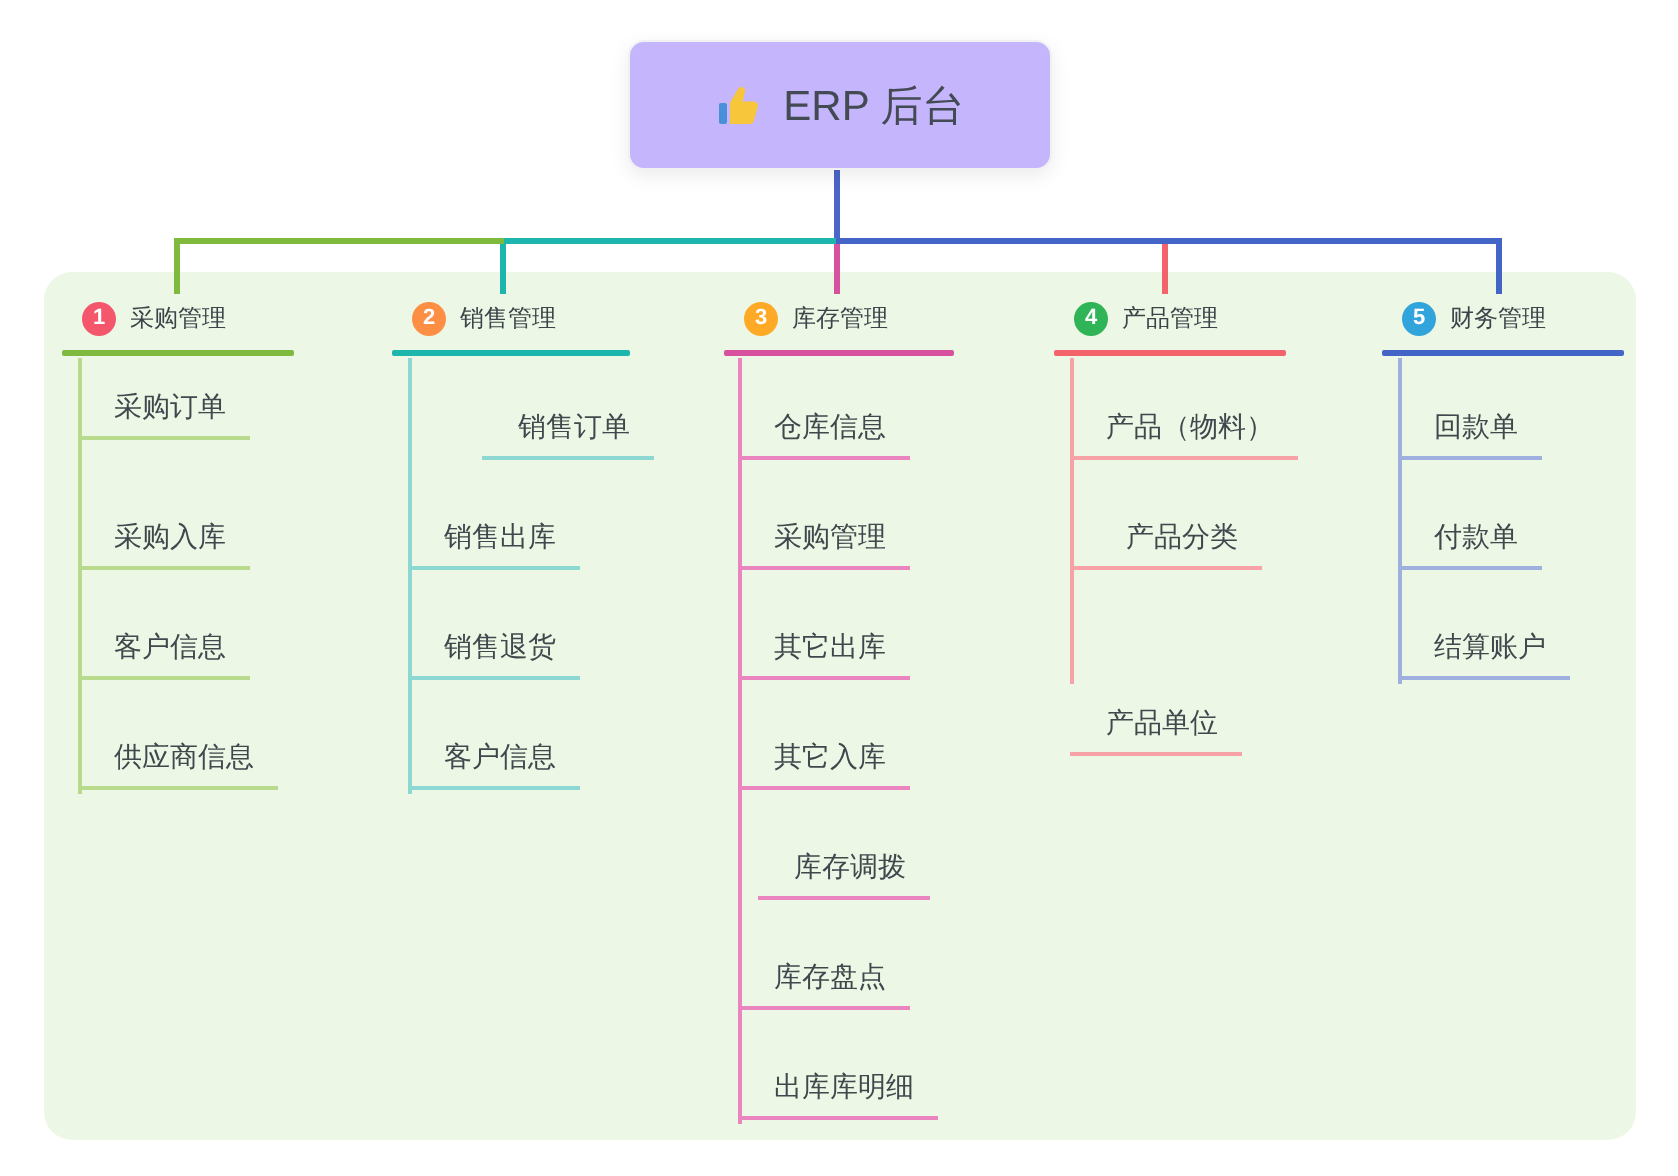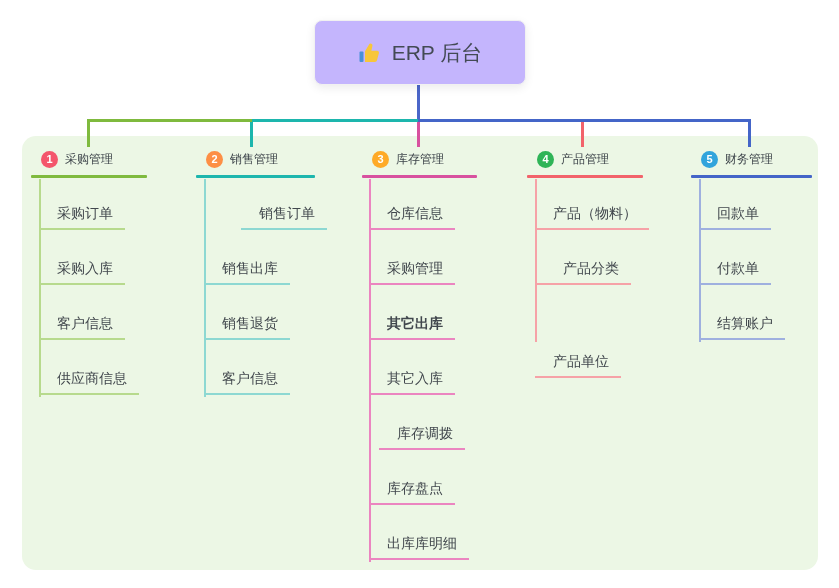--- a/index.html
+++ b/index.html
@@ -108,21 +108,21 @@
   </div>
   <div class="head-line" style="background: rgb(68, 101, 200);"></div>
 </div>
 
 <div class="abs child-vline" style="left: 39px; top: 179px; height: 218px; background: rgb(183, 218, 141);"></div>
 <div class="abs child-vline" style="left: 204px; top: 179px; height: 218px; background: rgb(141, 216, 210);"></div>
 <div class="abs child-vline" style="left: 369px; top: 179px; height: 383px; background: rgb(235, 133, 192);"></div>
 <div class="abs child-vline" style="left: 535px; top: 179px; height: 163px; background: rgb(246, 162, 167);"></div>
 <div class="abs child-vline" style="left: 699px; top: 179px; height: 163px; background: rgb(159, 176, 223);"></div>
 
-<div class="abs child" style="left: 39px; top: 202px; border-bottom-color: rgb(183, 218, 141);">
+<div class="abs child" style="left: 39px; top: 192px; border-bottom-color: rgb(183, 218, 141);">
   <span>采购订单</span></div>
 <div class="abs child" style="left: 39px; top: 257px; border-bottom-color: rgb(183, 218, 141);">
   <span>采购入库</span></div>
 <div class="abs child" style="left: 39px; top: 312px; border-bottom-color: rgb(183, 218, 141);">
   <span>客户信息</span></div>
 <div class="abs child" style="left: 39px; top: 367px; border-bottom-color: rgb(183, 218, 141);">
   <span>供应商信息</span></div>
 
 <div class="abs child" style="left: 204px; top: 202px; border-bottom-color: rgb(141, 216, 210); margin-left: 37px;">
   <span>销售订单</span></div>
@@ -130,21 +130,21 @@
   <span>销售出库</span></div>
 <div class="abs child" style="left: 204px; top: 312px; border-bottom-color: rgb(141, 216, 210);">
   <span>销售退货</span></div>
 <div class="abs child" style="left: 204px; top: 367px; border-bottom-color: rgb(141, 216, 210);">
   <span>客户信息</span></div>
 
 <div class="abs child" style="left: 369px; top: 202px; border-bottom-color: rgb(235, 133, 192);">
   <span>仓库信息</span></div>
 <div class="abs child" style="left: 369px; top: 257px; border-bottom-color: rgb(235, 133, 192);">
   <span>采购管理</span></div>
-<div class="abs child" style="left: 369px; top: 312px; border-bottom-color: rgb(235, 133, 192); font-weight: bold;">
+<div class="abs child" style="left: 369px; top: 312px; border-bottom-color: rgb(235, 133, 192);">
   <span>其它出库</span></div>
 <div class="abs child" style="left: 369px; top: 367px; border-bottom-color: rgb(235, 133, 192);">
   <span>其它入库</span></div>
 <div class="abs child" style="left: 379px; top: 422px; border-bottom-color: rgb(235, 133, 192);">
   <span>库存调拨</span></div>
 <div class="abs child" style="left: 369px; top: 477px; border-bottom-color: rgb(235, 133, 192);">
   <span>库存盘点</span></div>
 <div class="abs child" style="left: 369px; top: 532px; border-bottom-color: rgb(235, 133, 192);">
   <span>出库库明细</span></div>
 

